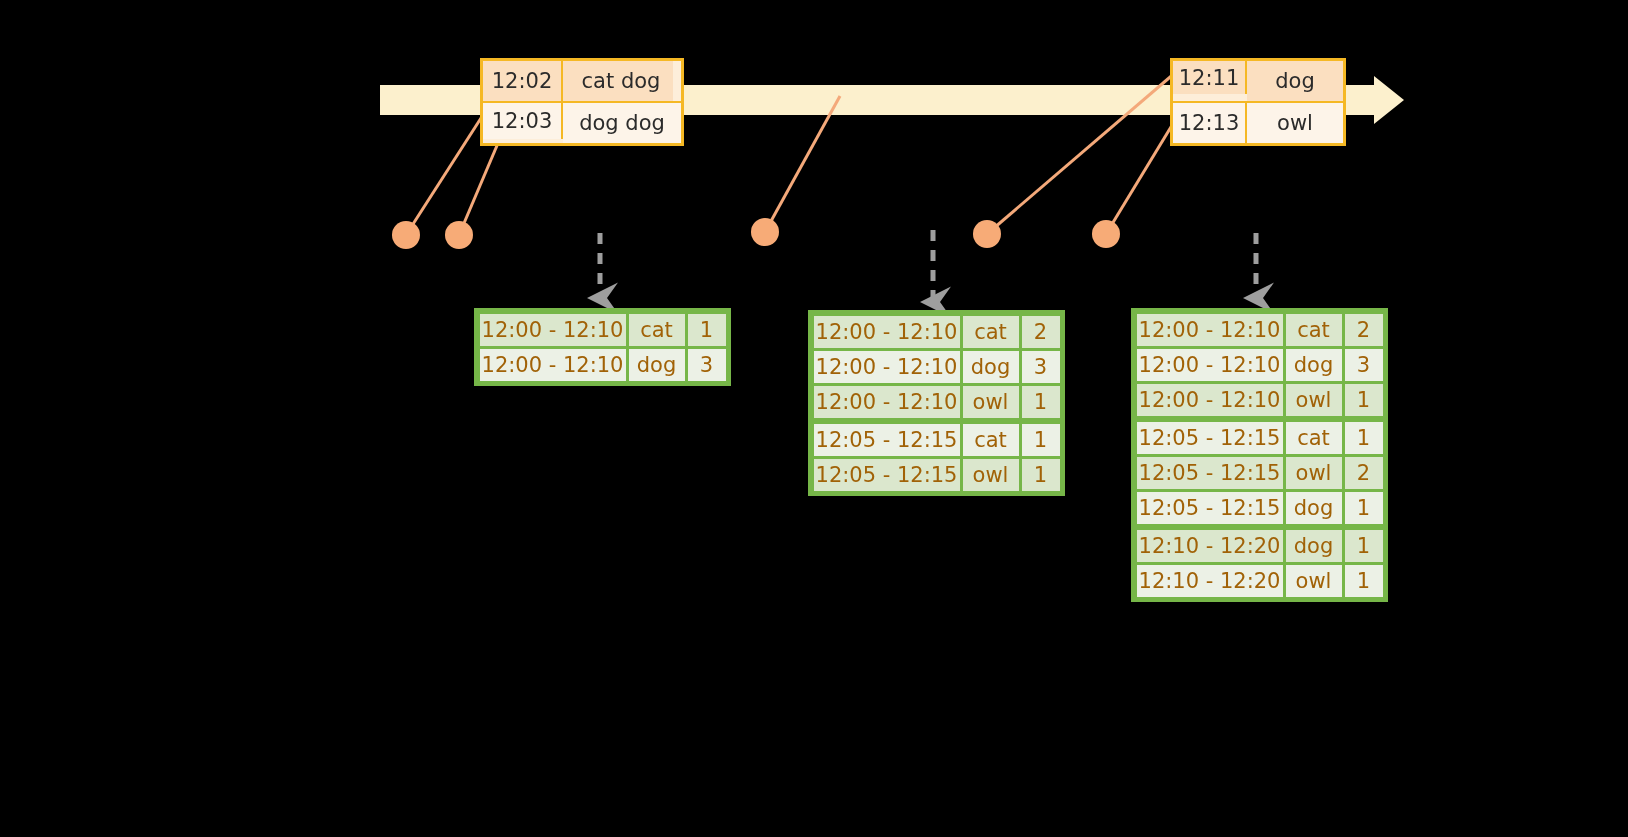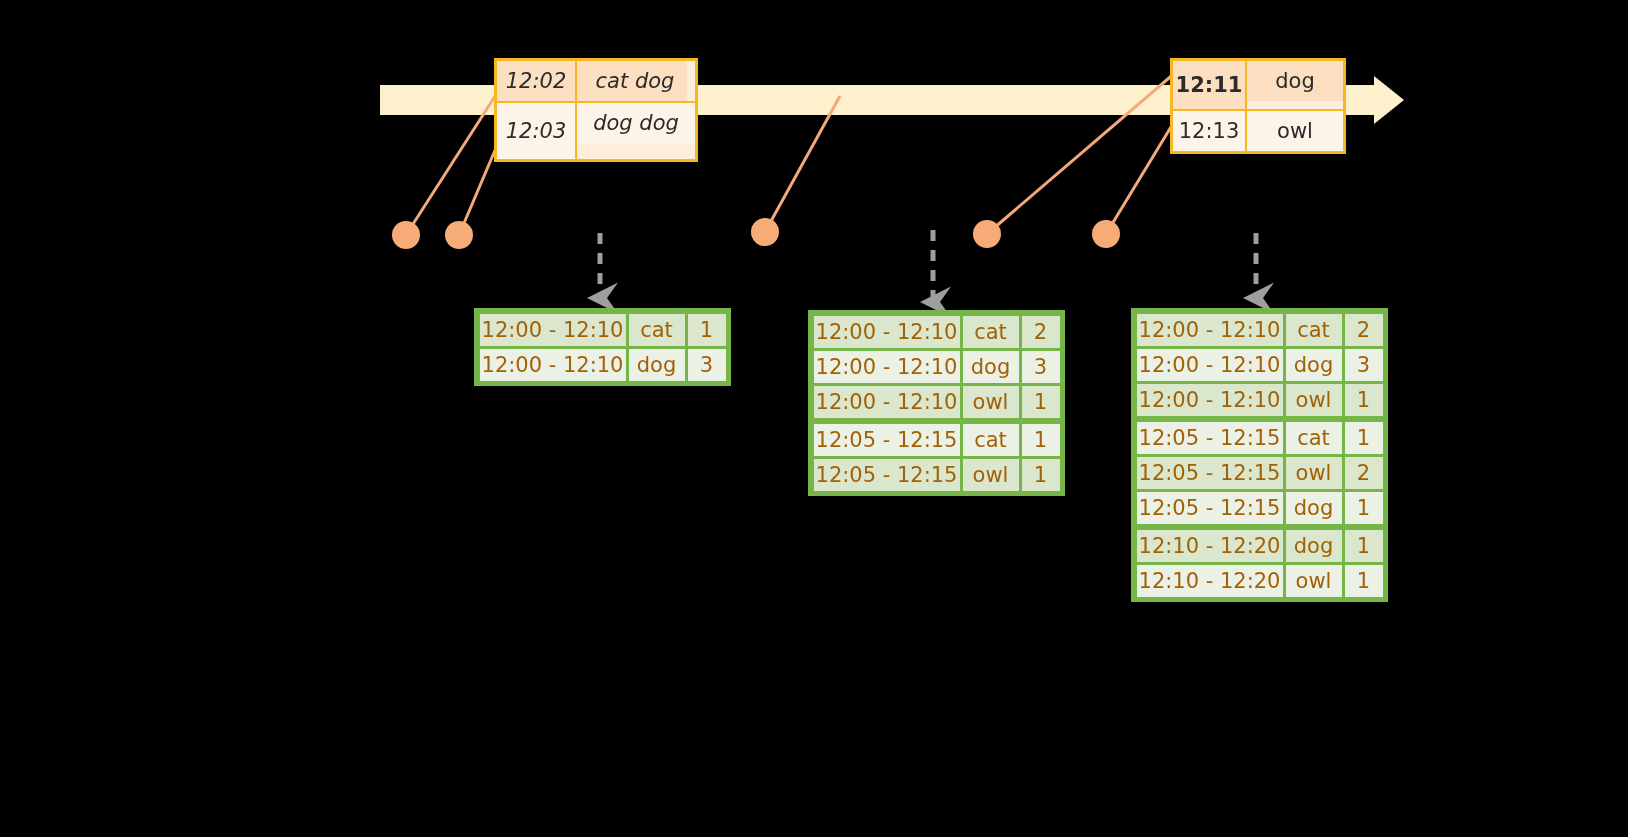--- a/index.html
+++ b/index.html
@@ -136,35 +136,35 @@
       <line x1="1256" y1="233" x2="1256" y2="298" marker-end="url(#grayhead)"></line>
     </g>
   </svg>
 
   <div class="dot" style="left:392px; top:221px; width:28px; height:28px;"></div>
   <div class="dot" style="left:445px; top:221px; width:28px; height:28px;"></div>
   <div class="dot" style="left:751px; top:218px; width:28px; height:28px;"></div>
   <div class="dot" style="left:973px; top:220px; width:28px; height:28px;"></div>
   <div class="dot" style="left:1092px; top:220px; width:28px; height:28px;"></div>
 
-  <div class="event-box" style="left:494px; top:58px;font-style:italic;">
+  <div class="event-box" style="left:480px; top:58px;">
     <div class="event-row shade-a">
       <div class="ev-cell ev-time" style="width:80px;height:40px;">12:02</div>
       <div class="ev-cell ev-words" style="width:110px;height:40px;padding-left:6px;">cat dog</div>
     </div>
     <div class="event-row shade-b">
-      <div class="ev-cell ev-time" style="width:80px;height:56px;">12:03</div>
+      <div class="ev-cell ev-time" style="width:80px;height:36px;">12:03</div>
       <div class="ev-cell ev-words" style="width:118px;height:40px;">dog dog</div>
     </div>
   </div>
 
 
   <div class="event-box" style="left:1170px; top:58px;">
     <div class="event-row shade-a">
-      <div class="ev-cell ev-time" style="width:74px;height:48px;font-weight:bold;">12:11</div>
+      <div class="ev-cell ev-time" style="width:74px;height:33px;">12:11</div>
       <div class="ev-cell ev-words" style="width:96px;height:40px;">dog</div>
     </div>
     <div class="event-row shade-b">
       <div class="ev-cell ev-time" style="width:74px;height:40px;">12:13</div>
       <div class="ev-cell ev-words" style="width:96px;height:40px;">owl</div>
     </div>
   </div>
 
   <div class="result-table" id="result-table-1" style="left:474px; top:308px;">
       <div class="res-row tint-dark">

